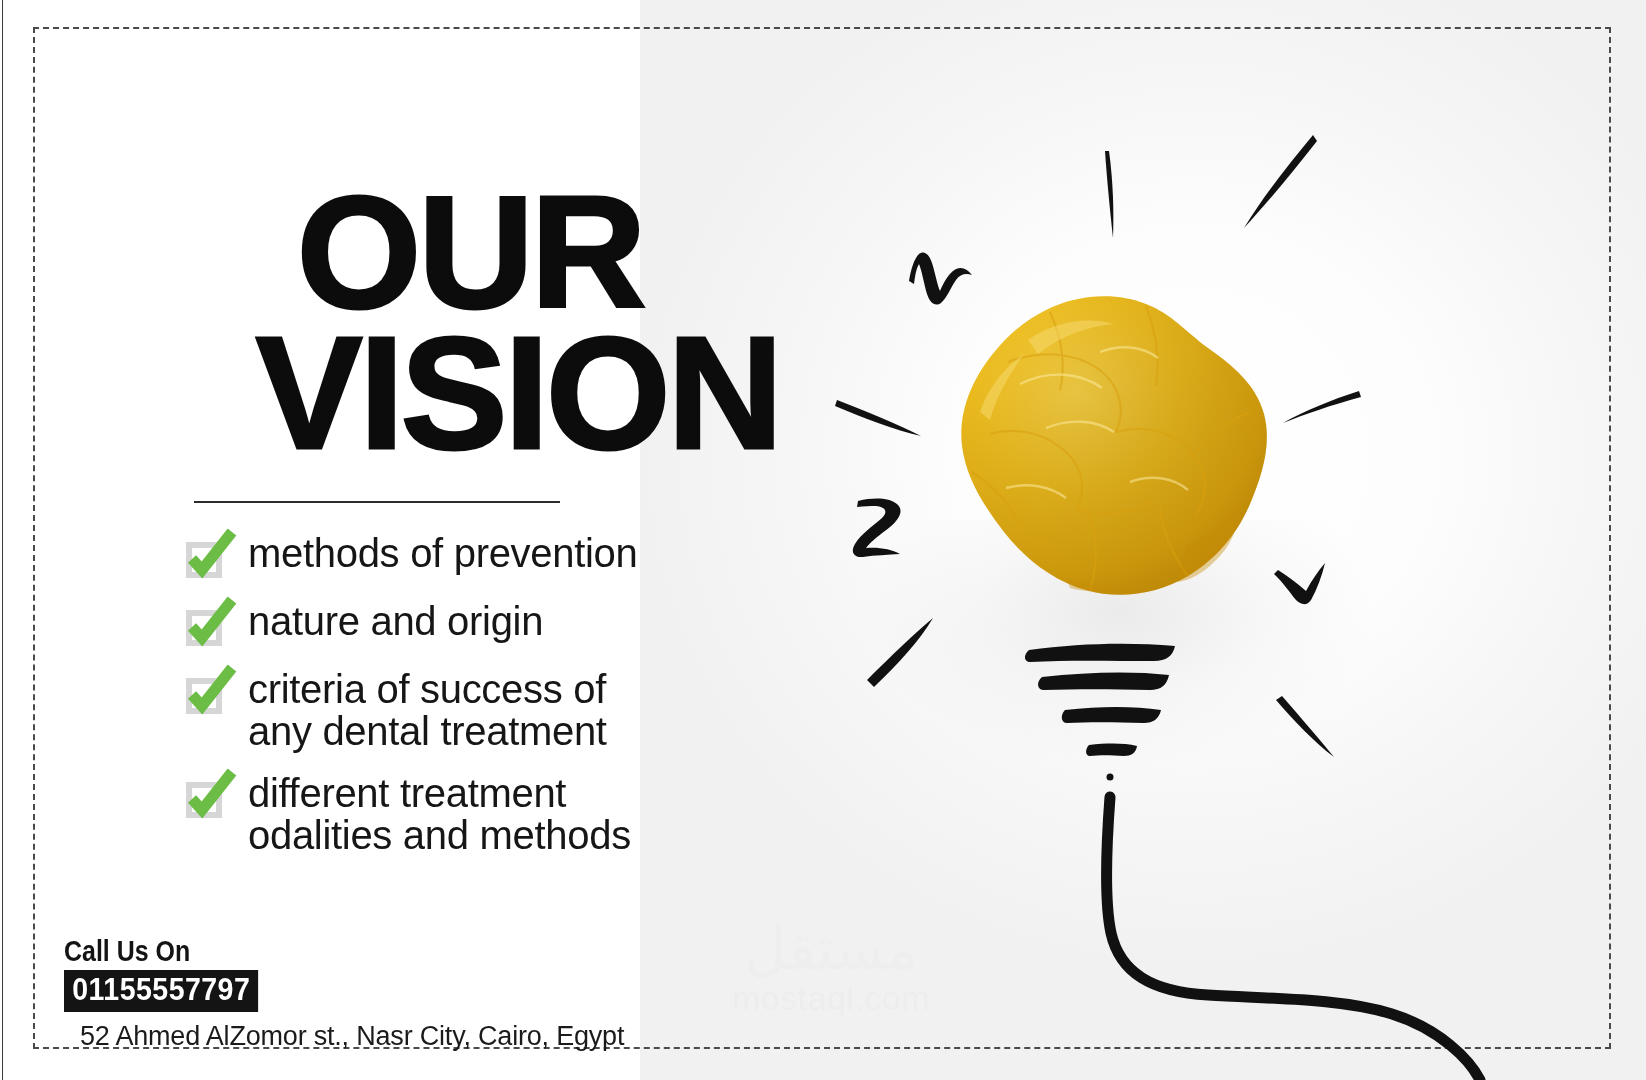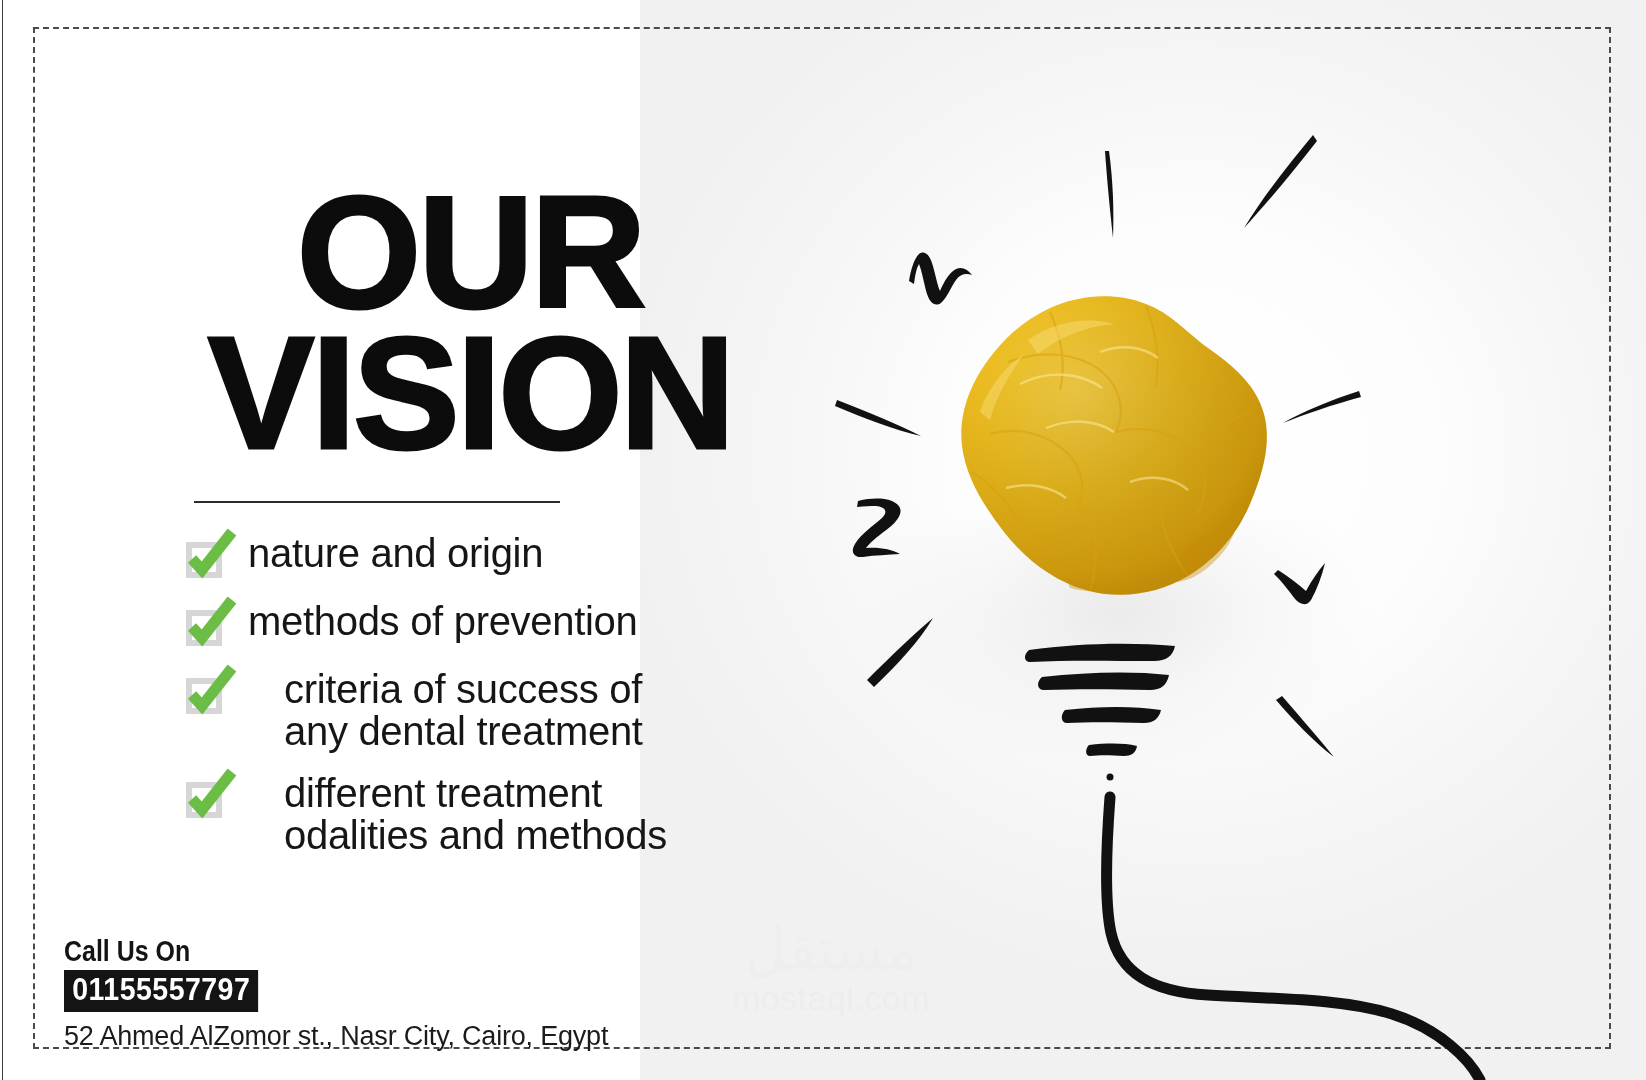--- a/index.html
+++ b/index.html
@@ -66,41 +66,41 @@
     color: #0c0c0c;
     font-family: "Liberation Sans", sans-serif;
     font-weight: bold;
     font-size: 160px;
     line-height: 0.88;
     letter-spacing: -3px;
     text-align: center;
     -webkit-text-stroke: 3px #0c0c0c;
   }
   .headline .ln1 { display: block; }
-  .headline .ln2 { display: block; }
+  .headline .ln2 { display: block; text-align: right; }
 
   .divider {
     position: absolute;
     left: 194px; top: 501px;
     width: 366px; height: 2px;
     background: #2b2b2b;
   }
 
   
   .checklist {
     position: absolute;
     left: 186px; top: 530px;
     width: 560px;
   }
   .check-row {
     display: flex;
     align-items: flex-start;
     margin-bottom: 20px;
   }
-  .check-row.tall { margin-bottom: 18px; gap: 36px; }
+  .check-row.tall { margin-bottom: 18px; }
   .cbox {
     position: relative;
     flex: 0 0 auto;
     width: 40px; height: 40px;
     margin-top: 8px;
     margin-right: 22px;
   }
   .cbox .sq {
     position: absolute;
     left: 0; top: 4px;
@@ -148,20 +148,21 @@
     padding: 2px 9px 4px 9px;
     transform: scaleX(0.92);
     transform-origin: left center;
   }
   .address {
     margin-top: 9px;
     font-family: "Liberation Sans", sans-serif;
     font-size: 27px;
     color: #1b1b1b;
     letter-spacing: -0.2px;
+    margin-left: 16px;
   }
 
   
   .bulb-art {
     position: absolute;
     left: 780px; top: 60px;
     width: 866px; height: 1020px;
   }
   .bulb-art svg { display: block; overflow: visible; }
 
@@ -208,39 +209,39 @@
   <div class="dashed-border"></div>
 
 
   <div class="headline">
     <span class="ln1">OUR</span>
     <span class="ln2">VISION</span>
   </div>
   <div class="divider"></div>
 
   <div class="checklist">
+
+    <div class="check-row">
+      <span class="cbox">
+        <span class="sq"></span>
+        <svg viewBox="0 0 56 56" aria-hidden="true">
+          <path d="M10 33 L20 44 L50 6" fill="none" stroke="#6cbd45" stroke-width="11" stroke-linecap="butt" stroke-linejoin="miter"></path>
+        </svg>
+      </span>
+      <span class="check-label">methods of prevention</span>
+    </div>
 
     <div class="check-row">
       <span class="cbox">
         <span class="sq"></span>
         <svg viewBox="0 0 56 56" aria-hidden="true">
           <path d="M10 33 L20 44 L50 6" fill="none" stroke="#6cbd45" stroke-width="11" stroke-linecap="butt" stroke-linejoin="miter"></path>
         </svg>
       </span>
       <span class="check-label">nature and origin</span>
-    </div>
-
-    <div class="check-row">
-      <span class="cbox">
-        <span class="sq"></span>
-        <svg viewBox="0 0 56 56" aria-hidden="true">
-          <path d="M10 33 L20 44 L50 6" fill="none" stroke="#6cbd45" stroke-width="11" stroke-linecap="butt" stroke-linejoin="miter"></path>
-        </svg>
-      </span>
-      <span class="check-label">methods of prevention</span>
     </div>
 
     <div class="check-row tall">
       <span class="cbox">
         <span class="sq"></span>
         <svg viewBox="0 0 56 56" aria-hidden="true">
           <path d="M10 33 L20 44 L50 6" fill="none" stroke="#6cbd45" stroke-width="11" stroke-linecap="butt" stroke-linejoin="miter"></path>
         </svg>
       </span>
       <span class="check-label">criteria of success of

